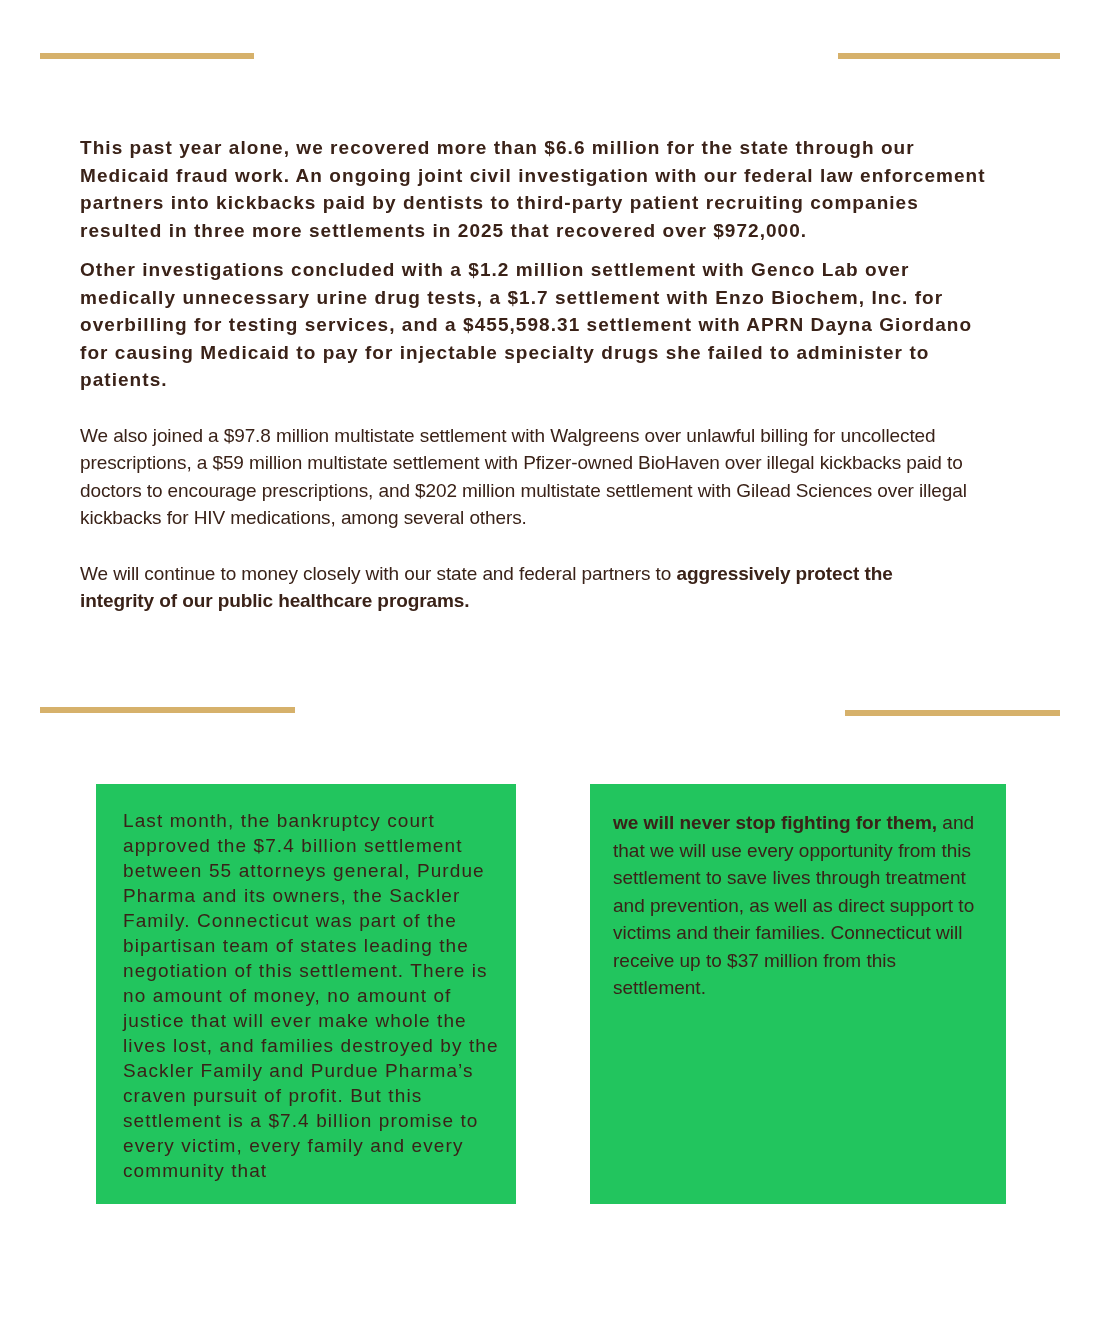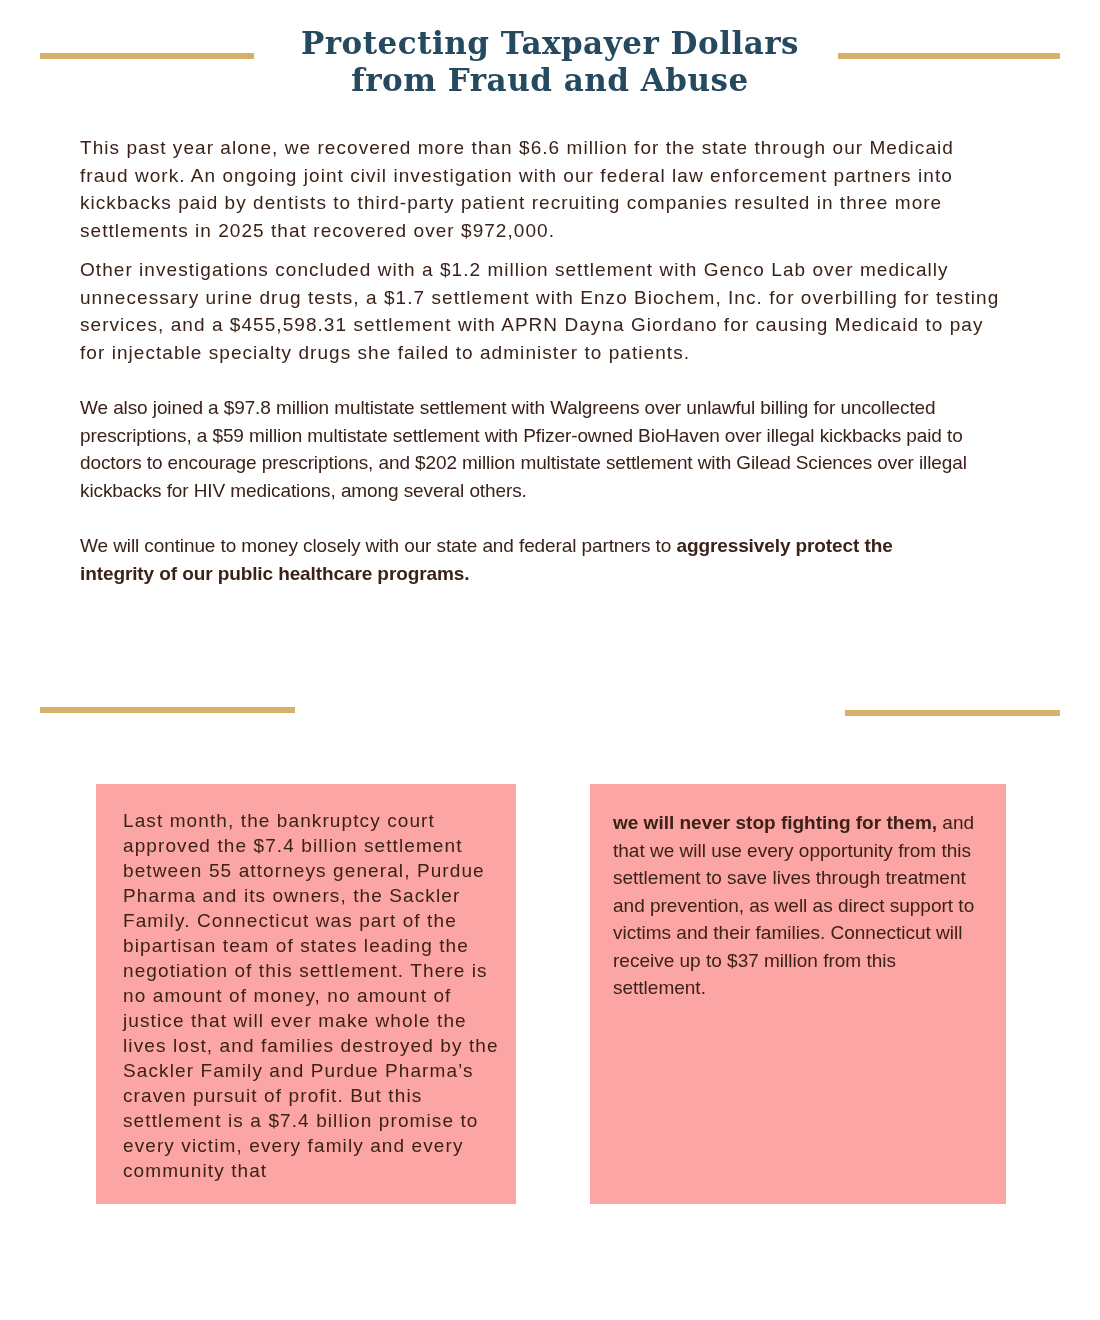--- a/index.html
+++ b/index.html
@@ -9,41 +9,37 @@
     .title {
       position: absolute; left: 0; width: 1100px; text-align: center;
       font-family: "DejaVu Serif", serif; font-weight: bold; color: #254a60;
       font-size: 31px; line-height: 37px; letter-spacing: 0.5px;
     }
     .body-text {
       position: absolute; left: 80px; width: 940px;
       font-family: "Liberation Sans", sans-serif; font-size: 19px; line-height: 27.5px; color: #3a2218;
     }
     .body-text p { margin: 0; }
-    .spaced { letter-spacing: 1.05px; }
+    .spaced { letter-spacing: 1.05px; font-weight: bold; }
     .tight { letter-spacing: -0.1px; }
     .card {
-      position: absolute; background: #fca5a5;
+      position: absolute; background: #22c55e;
       font-family: "Liberation Sans", sans-serif; color: #3a2218;
     }
     .card p { margin: 0; }
     .card-left p { font-size: 19px; line-height: 25px; letter-spacing: 1.1px; }
     .card-right p { font-size: 19px; line-height: 27.5px; }
     b { font-weight: bold; }
   </style>
 </head>
 <body>
 
 <div class="section-header" style="top:0;height:110px;">
   <div class="rule" style="left:40px;top:53px;width:214px;"></div>
   <div class="rule" style="left:838px;top:53px;width:222px;"></div>
-  <div class="title" style="top:25px;">
-    <div>Protecting Taxpayer Dollars</div>
-    <div>from Fraud and Abuse</div>
-  </div>
 </div>
 
 <div class="body-text" style="top:134px;">
   <p class="spaced" style="width:925px;">This past year alone, we recovered more than $6.6 million for the state through our Medicaid fraud work. An ongoing joint civil investigation with our federal law enforcement partners into kickbacks paid by dentists to third-party patient recruiting companies resulted in three more settlements in 2025 that recovered over $972,000.</p>
   <p class="spaced" style="margin-top:12px;width:925px;">Other investigations concluded with a $1.2 million settlement with Genco Lab over medically unnecessary urine drug tests, a $1.7 settlement with Enzo Biochem, Inc. for overbilling for testing services, and a $455,598.31 settlement with APRN Dayna Giordano for causing Medicaid to pay for injectable specialty drugs she failed to administer to patients.</p>
   <p class="tight" style="margin-top:28px;">We also joined a $97.8 million multistate settlement with Walgreens over unlawful billing for uncollected prescriptions, a $59 million multistate settlement with Pfizer-owned BioHaven over illegal kickbacks paid to doctors to encourage prescriptions, and $202 million multistate settlement with Gilead Sciences over illegal kickbacks for HIV medications, among several others.</p>
   <p class="tight" style="margin-top:28px;width:880px;">
     <span>We will continue to money closely with our state and federal partners to </span><b>aggressively protect the integrity of our public healthcare programs.</b>
   </p>
 </div>

